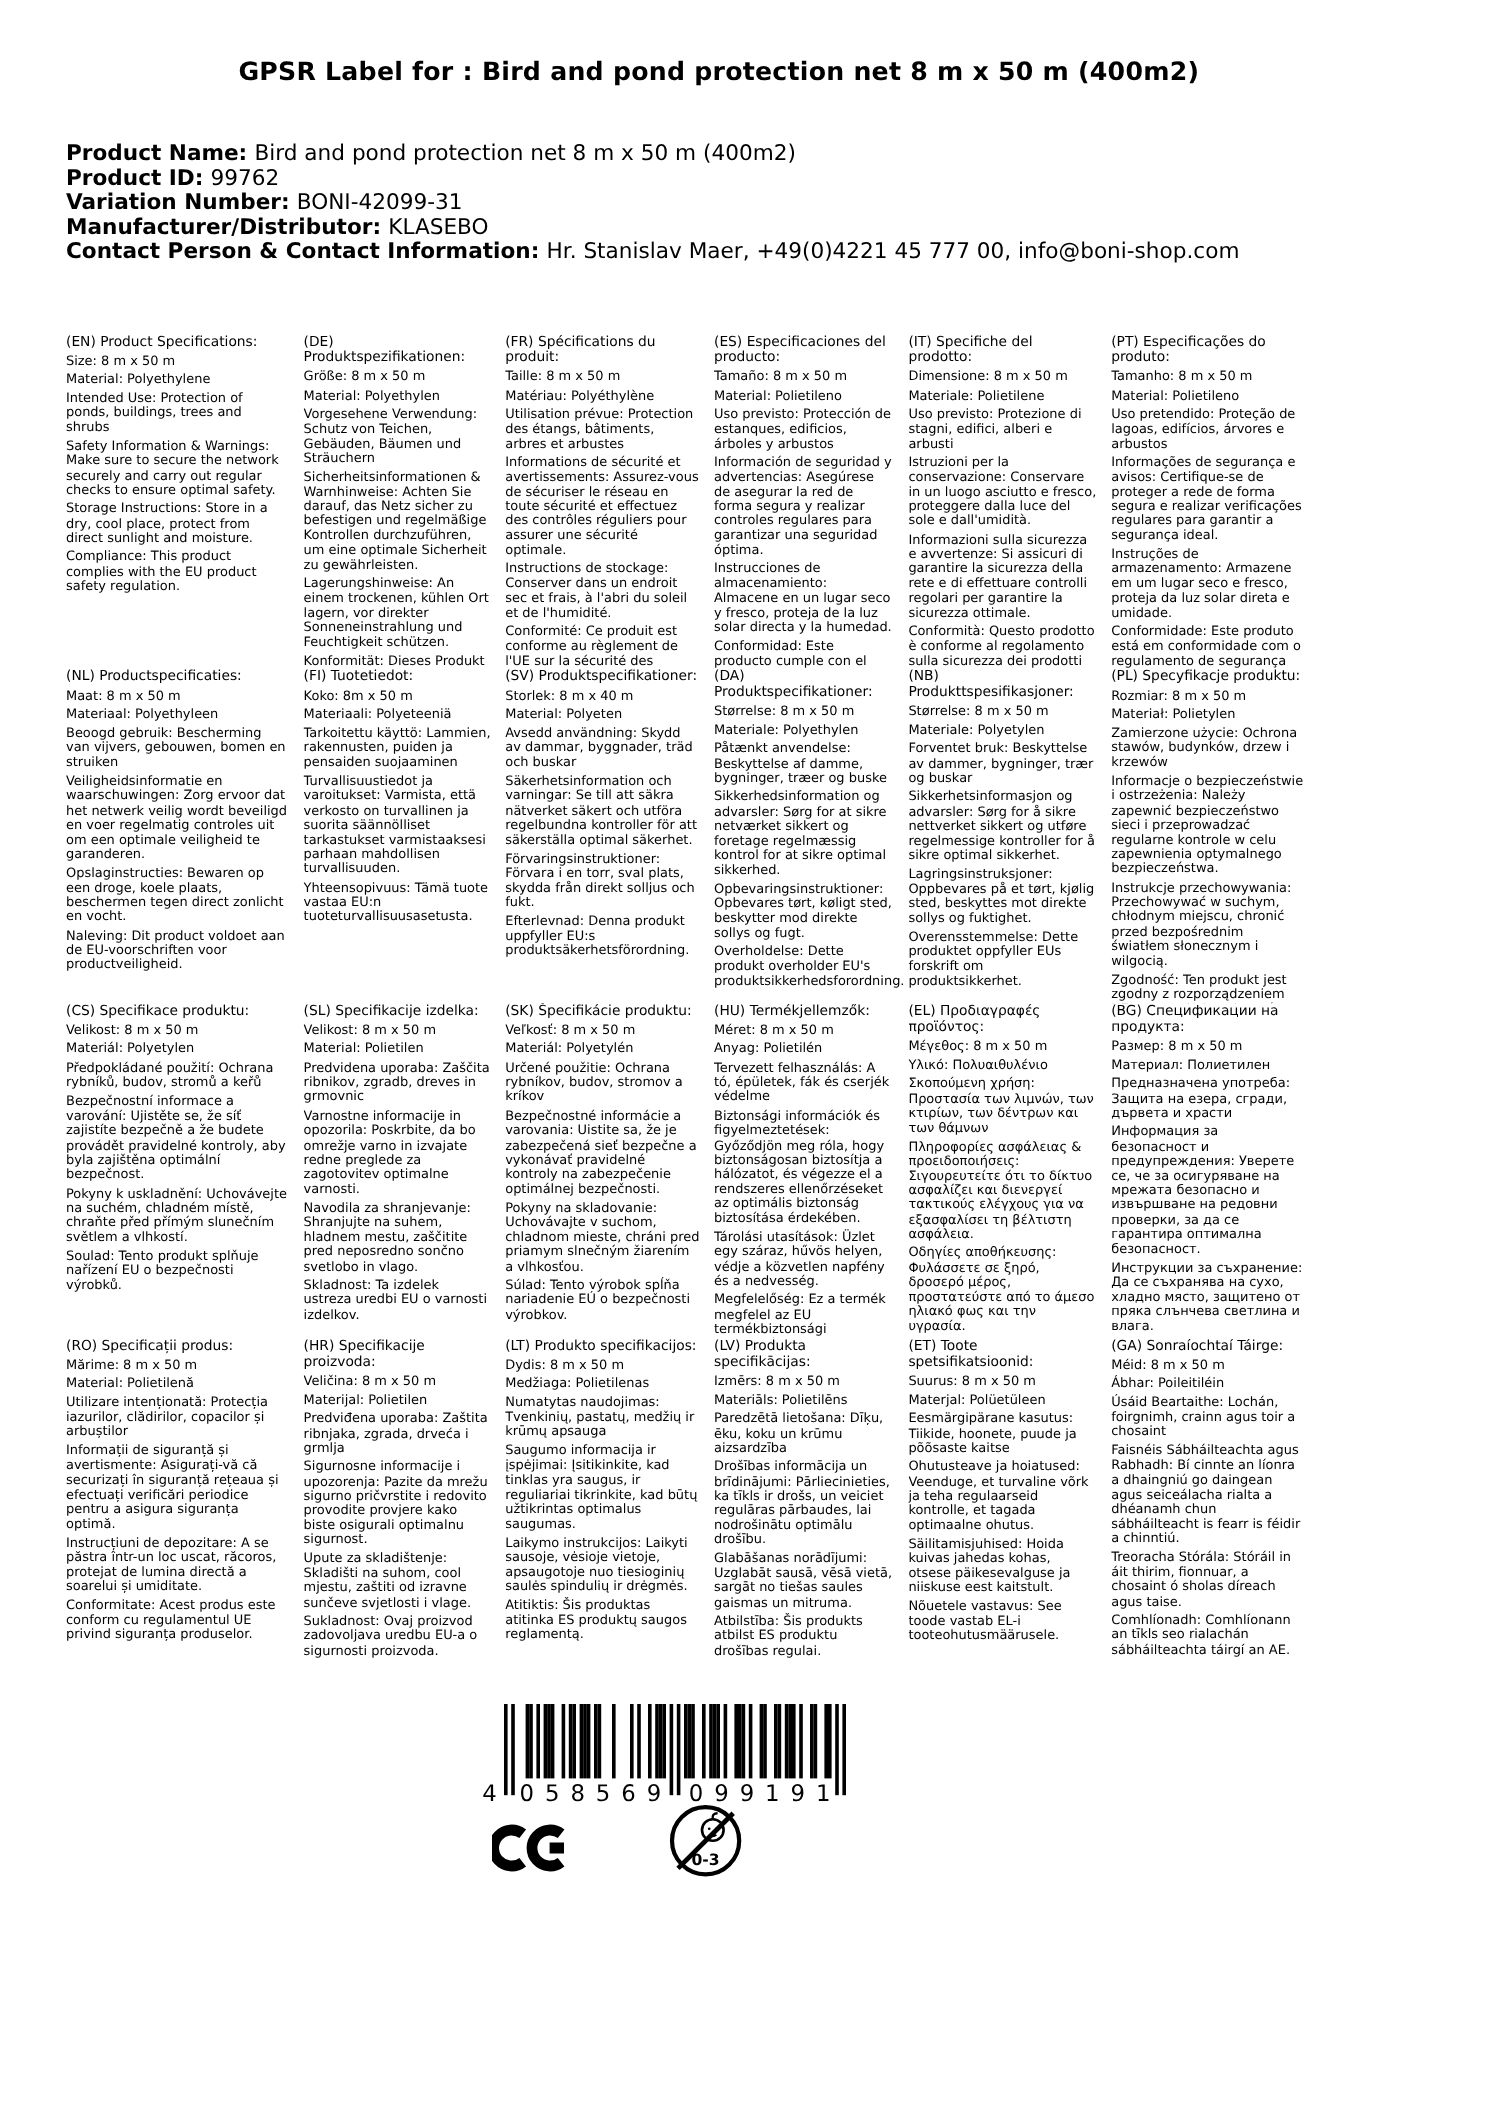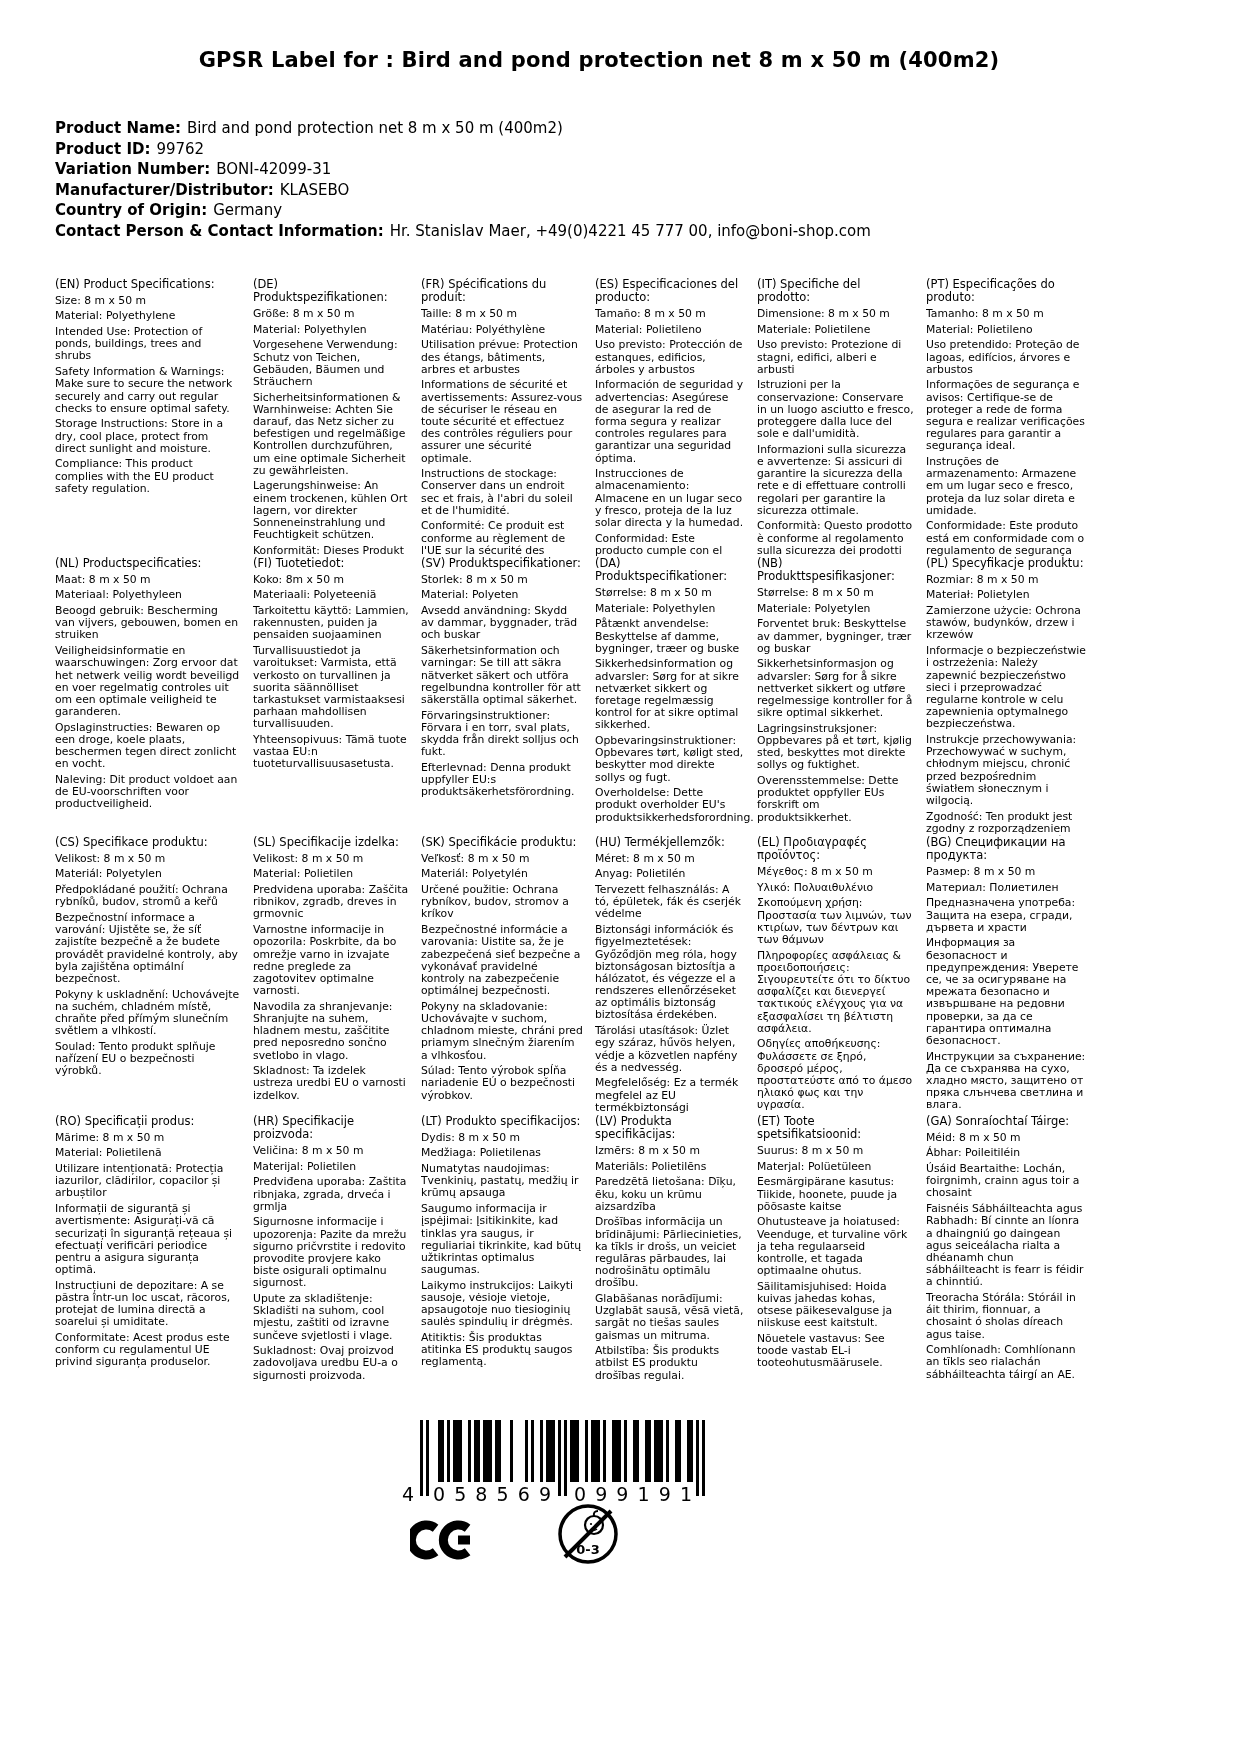--- a/index.html
+++ b/index.html
@@ -1,20 +1,20 @@
 <!DOCTYPE html>
 <html><head>
 <meta charset="utf-8">
 <style>
   html,body{margin:0;padding:0;background:#ffffff;}
   .page{position:relative;width:1198px;height:1754px;background:#fff;color:#000;
         font-family:"DejaVu Sans","Liberation Sans",sans-serif;overflow:hidden;}
   .title{position:absolute;top:48px;left:0;width:100%;text-align:center;
          font-size:21px;font-weight:bold;margin:0;letter-spacing:0.2px;}
-  .info{position:absolute;left:55px;top:118px;font-size:15px;line-height:20.5px;}
+  .info{position:absolute;left:55px;top:118px;font-size:18px;line-height:20.5px;}
   .info-line .lbl{font-weight:bold;}
   .info-line .val{margin-left:6px;}
   .grid{position:absolute;left:55px;top:278px;width:1135px;display:grid;
         grid-template-columns:198px 168px 174px 162px 169px 174px;grid-auto-rows:279px;}
   .block{overflow:hidden;padding-right:12px;box-sizing:border-box;
          font-size:10.8px;line-height:1.13;}
   .bh{font-weight:normal;font-size:11.5px;line-height:1.15;}
   .bp{margin-top:3.5px;}
   .bp:first-of-type{margin-top:0;}
   .barcode-wrap{position:absolute;left:390px;top:1420px;}
@@ -38,23 +38,20 @@
     <div class="info-line">
       <span class="lbl">Product ID:</span><span class="val">99762</span>
     </div>
     <div class="info-line">
       <span class="lbl">Variation Number:</span><span class="val">BONI-42099-31</span>
     </div>
     <div class="info-line">
       <span class="lbl">Manufacturer/Distributor:</span><span class="val">KLASEBO</span>
     </div>
     <div class="info-line">
-      <span class="lbl">Country of Origin:</span><span class="val">Germany</span>
-    </div>
-    <div class="info-line">
       <span class="lbl">Contact Person &amp; Contact Information:</span><span class="val">Hr. Stanislav Maer, +49(0)4221 45 777 00, info@boni-shop.com</span>
     </div>
   </div>
 
   <div class="grid" id="spec-grid">
       <div class="block">
       <div class="bh">(EN) Product Specifications:</div>
     <div class="bp">Size: 8 m x 50 m</div>
         <div class="bp">Material: Polyethylene</div>
         <div class="bp">Intended Use: Protection of ponds, buildings, trees and shrubs</div>
@@ -119,21 +116,21 @@
       <div class="block">
       <div class="bh">(FI) Tuotetiedot:</div>
     <div class="bp">Koko: 8m x 50 m</div>
         <div class="bp">Materiaali: Polyeteeniä</div>
         <div class="bp">Tarkoitettu käyttö: Lammien, rakennusten, puiden ja pensaiden suojaaminen</div>
         <div class="bp">Turvallisuustiedot ja varoitukset: Varmista, että verkosto on turvallinen ja suorita säännölliset tarkastukset varmistaaksesi parhaan mahdollisen turvallisuuden.</div>
         <div class="bp">Yhteensopivuus: Tämä tuote vastaa EU:n tuoteturvallisuusasetusta.</div>
       </div>
       <div class="block">
       <div class="bh">(SV) Produktspecifikationer:</div>
-    <div class="bp">Storlek: 8 m x 50 m</div>
+    <div class="bp">Storlek: 8 m x 40 m</div>
         <div class="bp">Material: Polyeten</div>
         <div class="bp">Avsedd användning: Skydd av dammar, byggnader, träd och buskar</div>
         <div class="bp">Säkerhetsinformation och varningar: Se till att säkra nätverket säkert och utföra regelbundna kontroller för att säkerställa optimal säkerhet.</div>
         <div class="bp">Förvaringsinstruktioner: Förvara i en torr, sval plats, skydda från direkt solljus och fukt.</div>
         <div class="bp">Efterlevnad: Denna produkt uppfyller EU:s produktsäkerhetsförordning.</div>
       </div>
       <div class="block">
       <div class="bh">(DA) Produktspecifikationer:</div>
     <div class="bp">Størrelse: 8 m x 50 m</div>
         <div class="bp">Materiale: Polyethylen</div>

